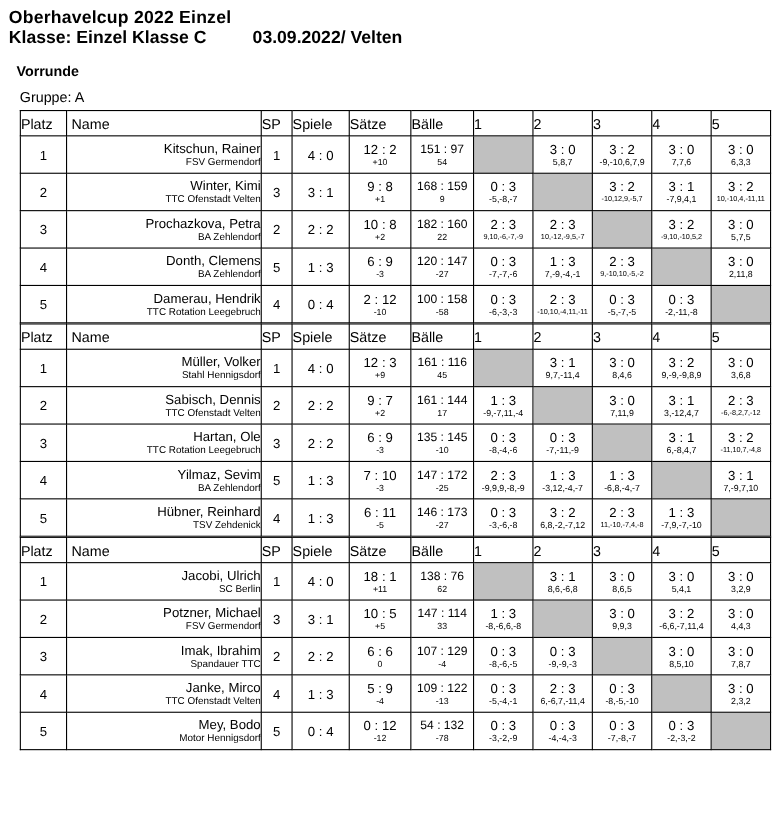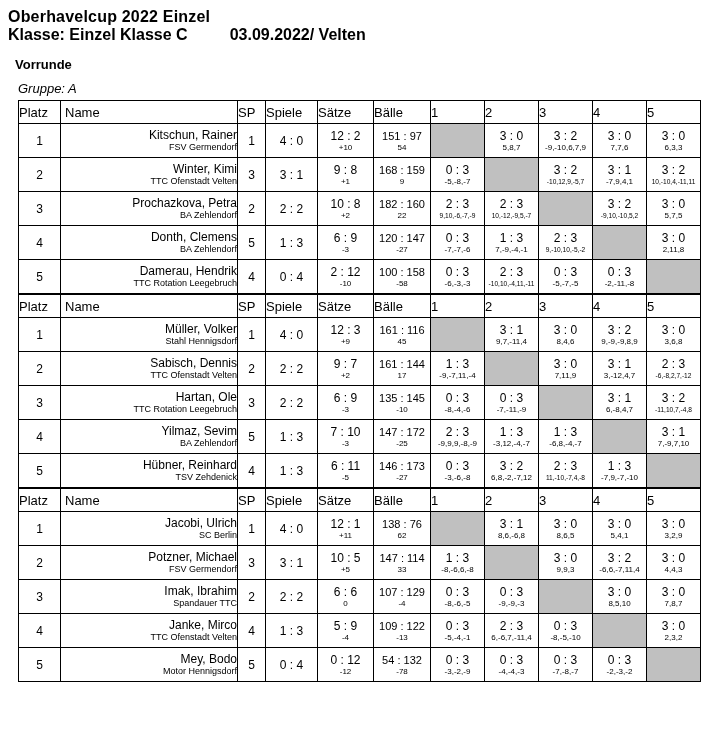--- a/index.html
+++ b/index.html
@@ -8,21 +8,21 @@
     width:709px; height:754px;
     font-family:"Liberation Sans", sans-serif;
     color:#000;
     padding:8px 0 0 8px;
     overflow:hidden;
   }
   .title { font-size:16px; font-weight:bold; letter-spacing:0.2px; }
   .klasse-line { margin-top:0; font-size:16px; font-weight:bold; }
   .klasse-line .date-place { margin-left:42px; }
   .round-label { margin:13px 0 0 7px; font-size:13px; font-weight:bold; }
-  .group-label { margin:10px 0 4px 10px; font-size:13px;font-style:italic; }
+  .group-label { margin:10px 0 4px 10px; font-size:13px; }
   .group-section:first-of-type .group-label { margin-top:9px; }
   table {
     border-collapse:collapse; table-layout:fixed;
     width:683px; margin-left:10px;
     background:#fff;
   }
   th, td { border:1px solid #000; overflow:hidden; }
   thead th {
     height:23px; font-size:13px; font-weight:normal;
     text-align:left; vertical-align:middle;
@@ -501,21 +501,21 @@
       <tbody>
   <tr>
     <td class="num">1</td>
     <td class="name-cell">
       <div class="pname">Jacobi, Ulrich</div>
       <div class="club">SC Berlin</div>
     </td>
     <td class="num">1</td>
     <td class="num">4 : 0</td>
     <td>
-      <div class="main">12 : 1</div>
+      <div class="main">18 : 1</div>
       <div class="sub">+11</div>
     </td>
     <td class="baelle-cell">
       <div class="main">138 : 76</div>
       <div class="sub">62</div>
     </td>
     <td class="match diag"></td>
     <td class="match">
       <div class="main">3 : 1</div>
       <div class="sub">8,6,-6,8</div>

